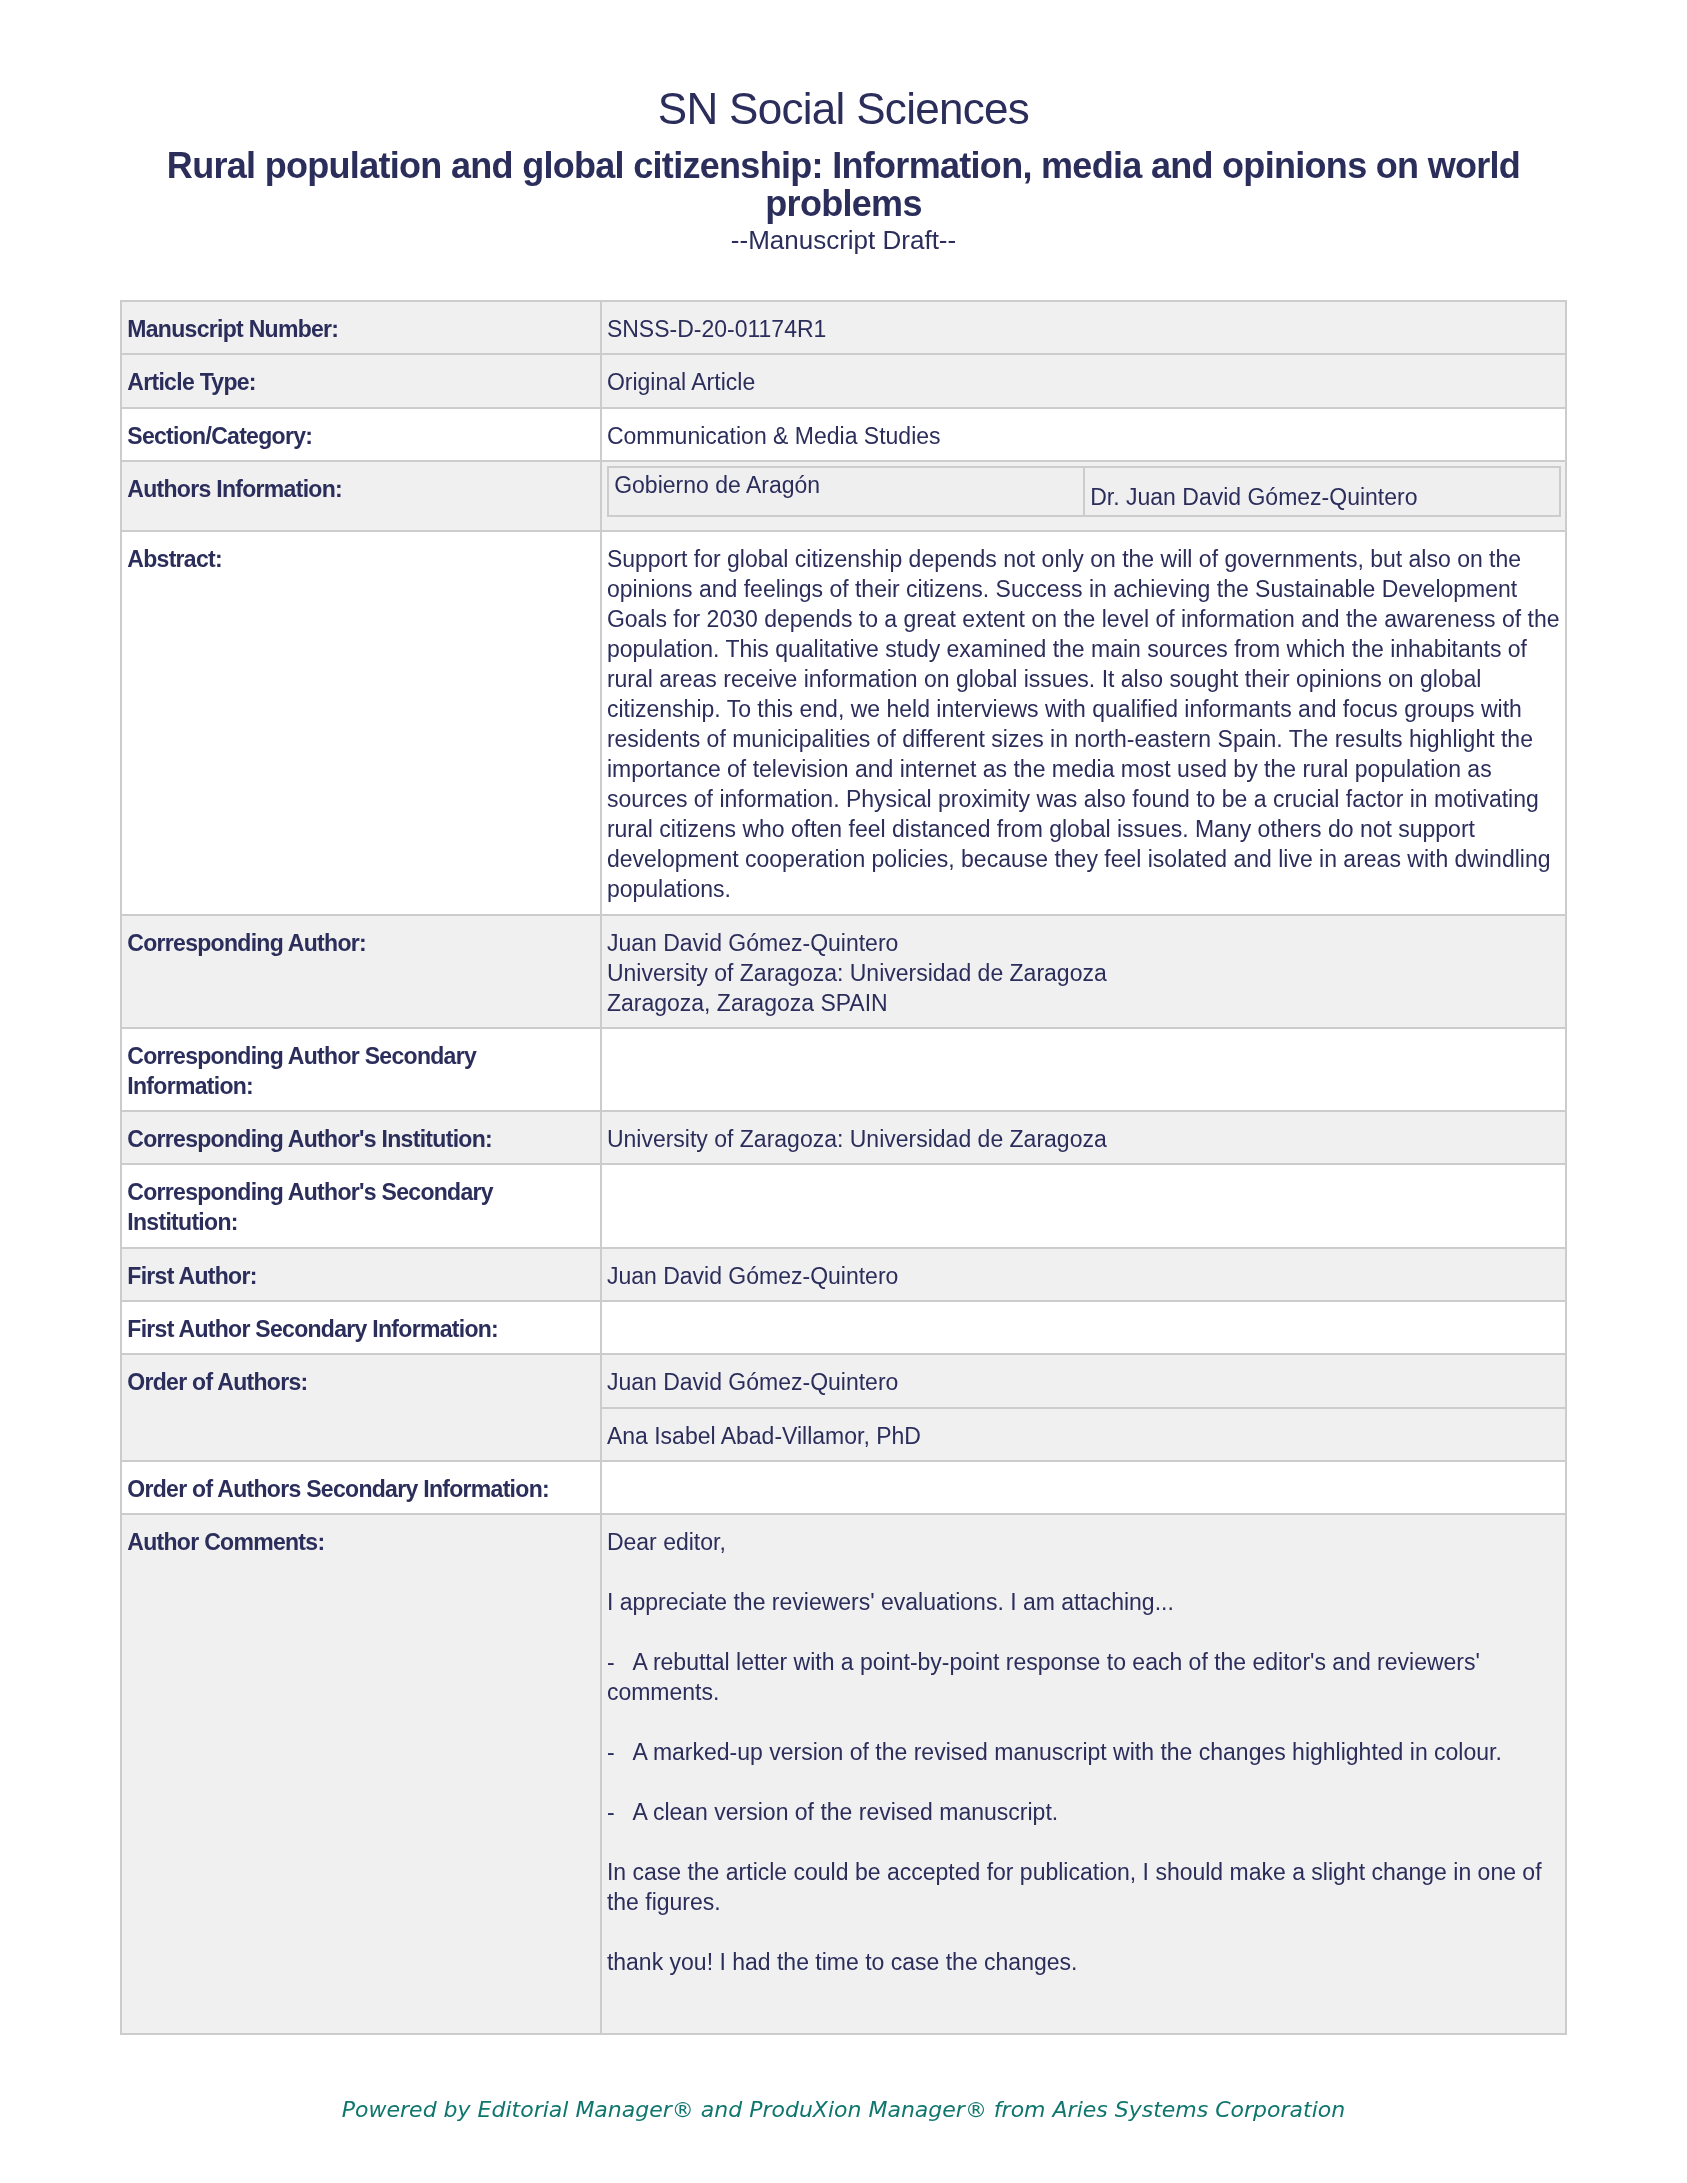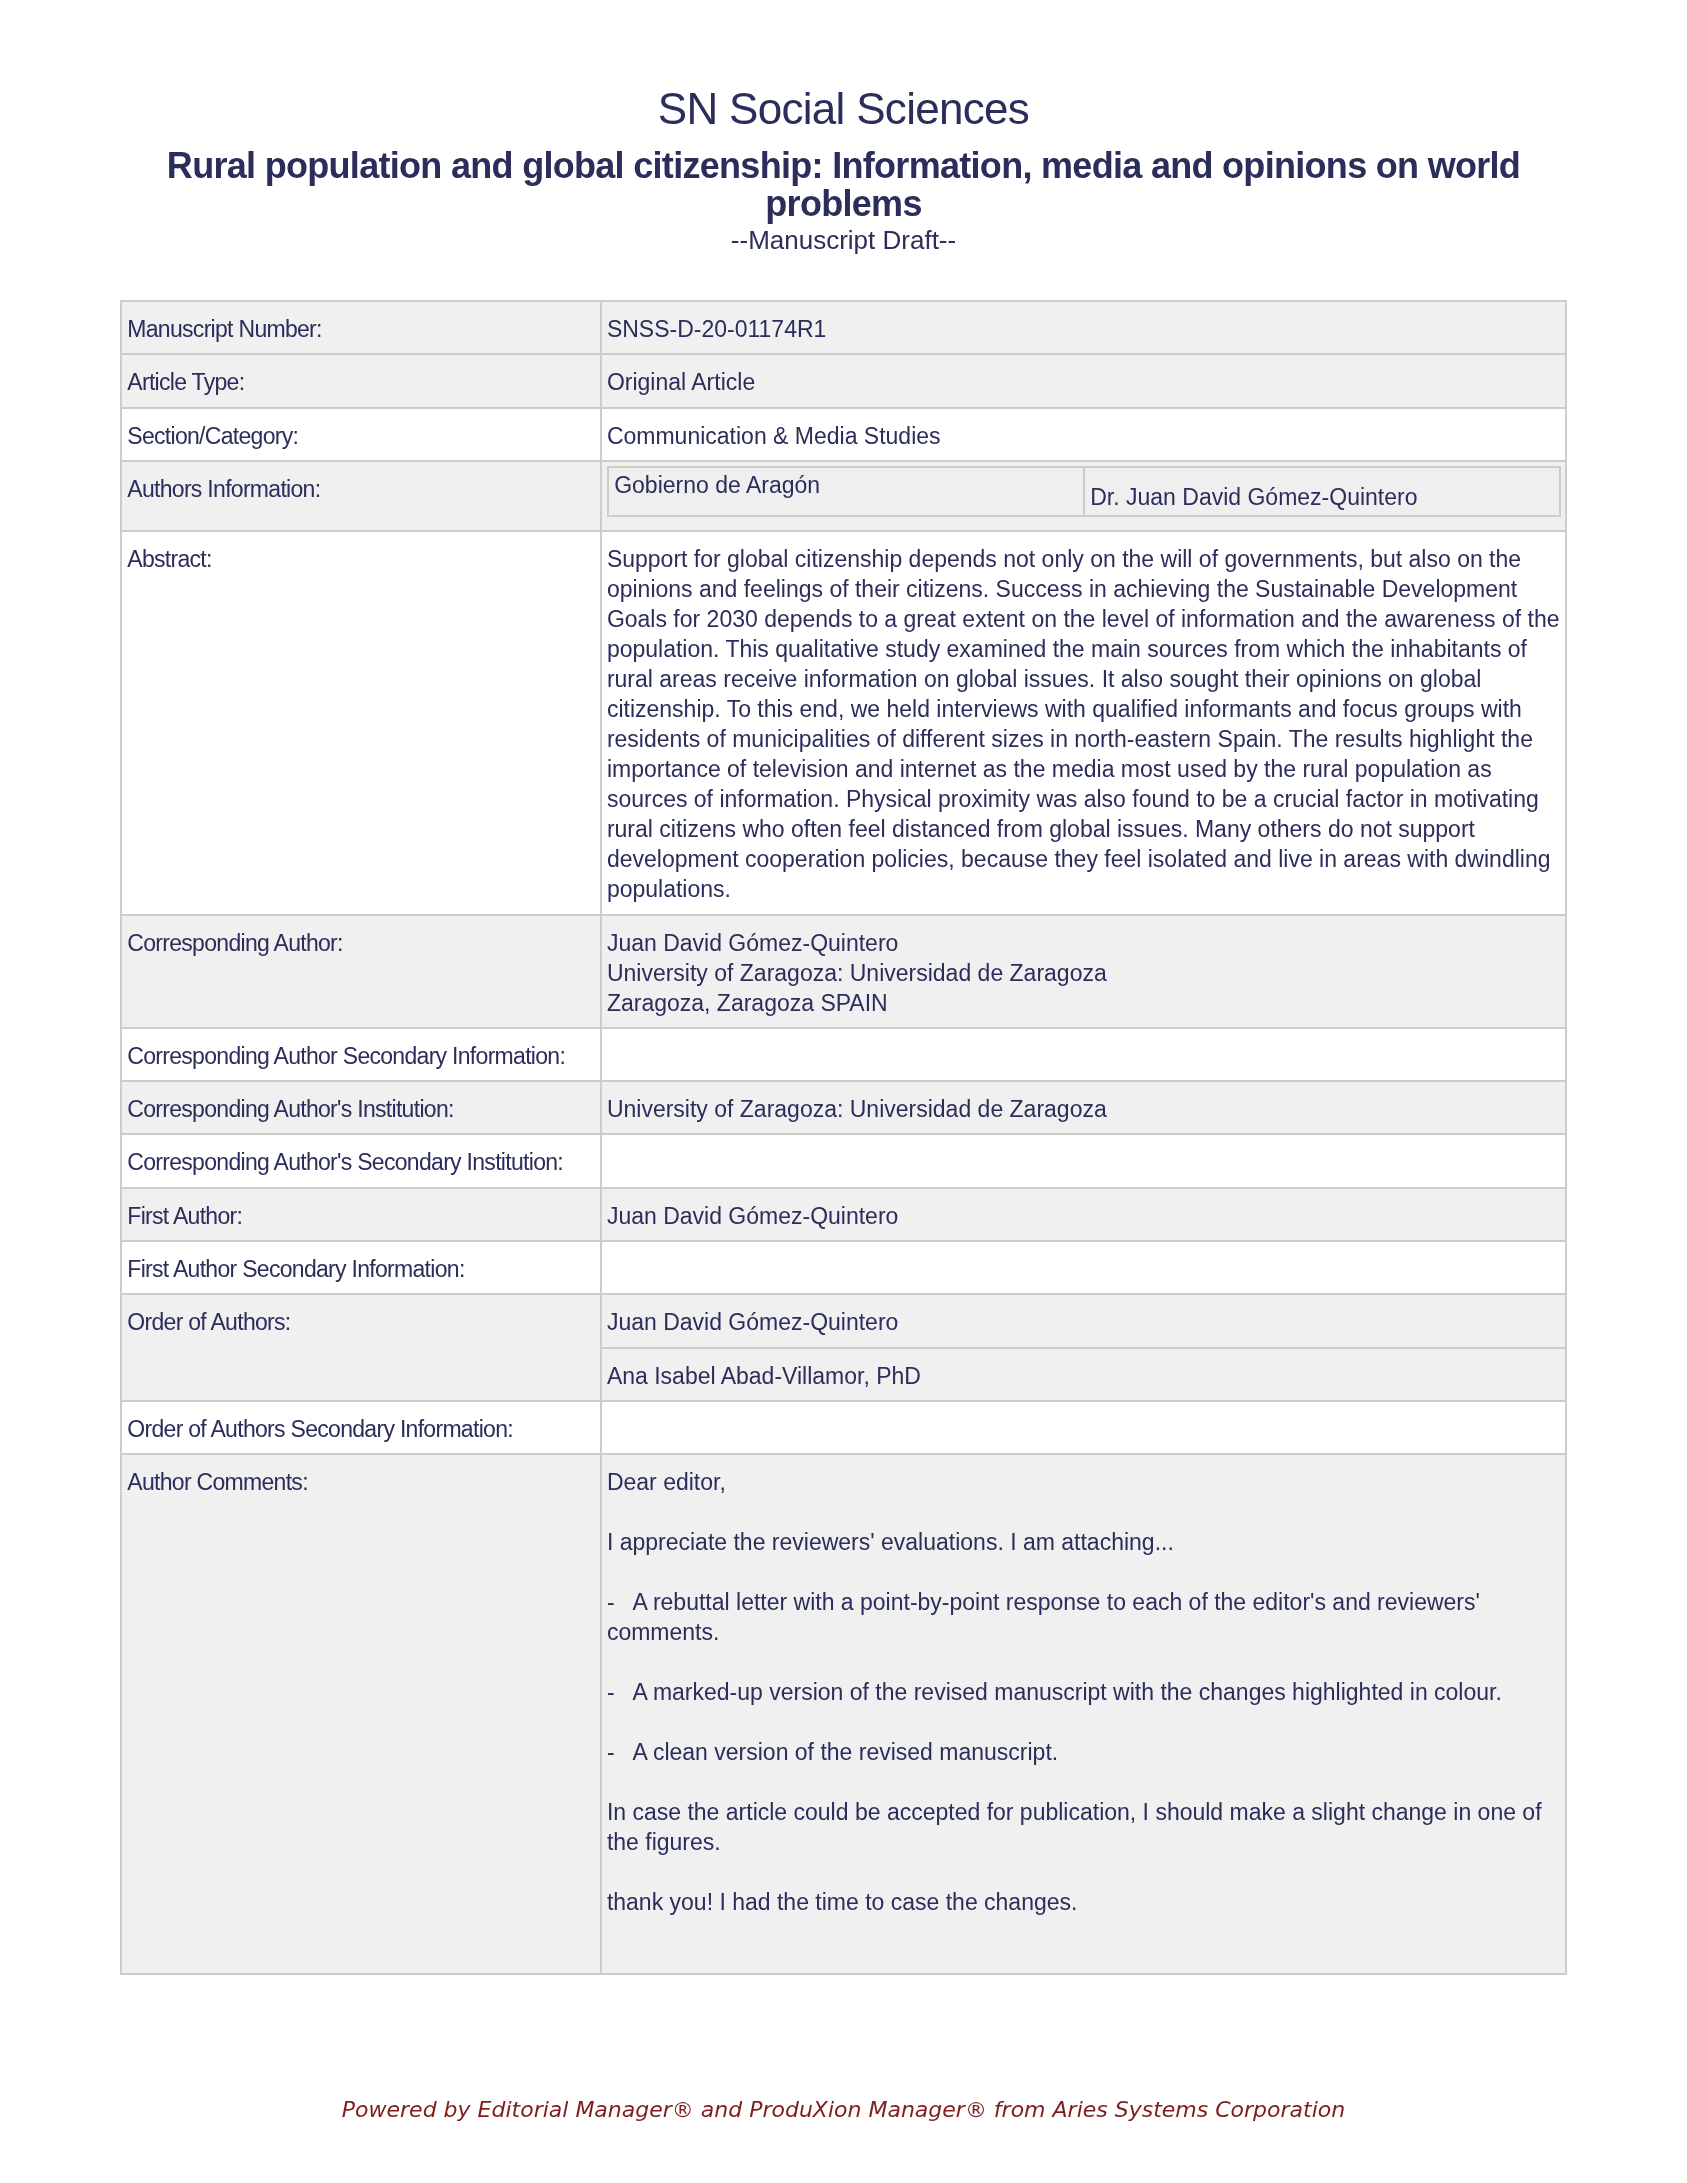--- a/index.html
+++ b/index.html
@@ -50,21 +50,21 @@
       font-size: 23px;
     }
     table.meta td {
       border: 2px solid #cccccc;
       vertical-align: top;
       padding: 12px 5.3px 9.3px 5.3px;
       line-height: 30px;
     }
     table.meta td.label {
       width: 467px;
-      font-weight: normal;
+      font-weight: bold;
       letter-spacing: -0.7px;
     }
     tr.shaded td { background: #f0f0f0; }
     tr.plain td { background: #ffffff; }
     .sub-table {
       width: 100%;
       border-collapse: collapse;
       table-layout: fixed;
     }
     .sub-table td {
@@ -87,21 +87,21 @@
     .para + .para { margin-top: 30px; }
     .footer {
       position: absolute;
       left: 120px;
       width: 1447px;
       top: 2097px;
       text-align: center;
       font-family: "DejaVu Sans", sans-serif;
       font-style: italic;
       font-size: 22px;
-      color: #7f1d1d;
+      color: #0f766e;
     }
   </style>
 </head>
 <body>
 
 <div class="header">
   <h1 class="journal-title">SN Social Sciences</h1>
   <h2 class="article-title">Rural population and global citizenship: Information, media and opinions on world problems</h2>
   <div class="draft-label">--Manuscript Draft--</div>
 </div>

